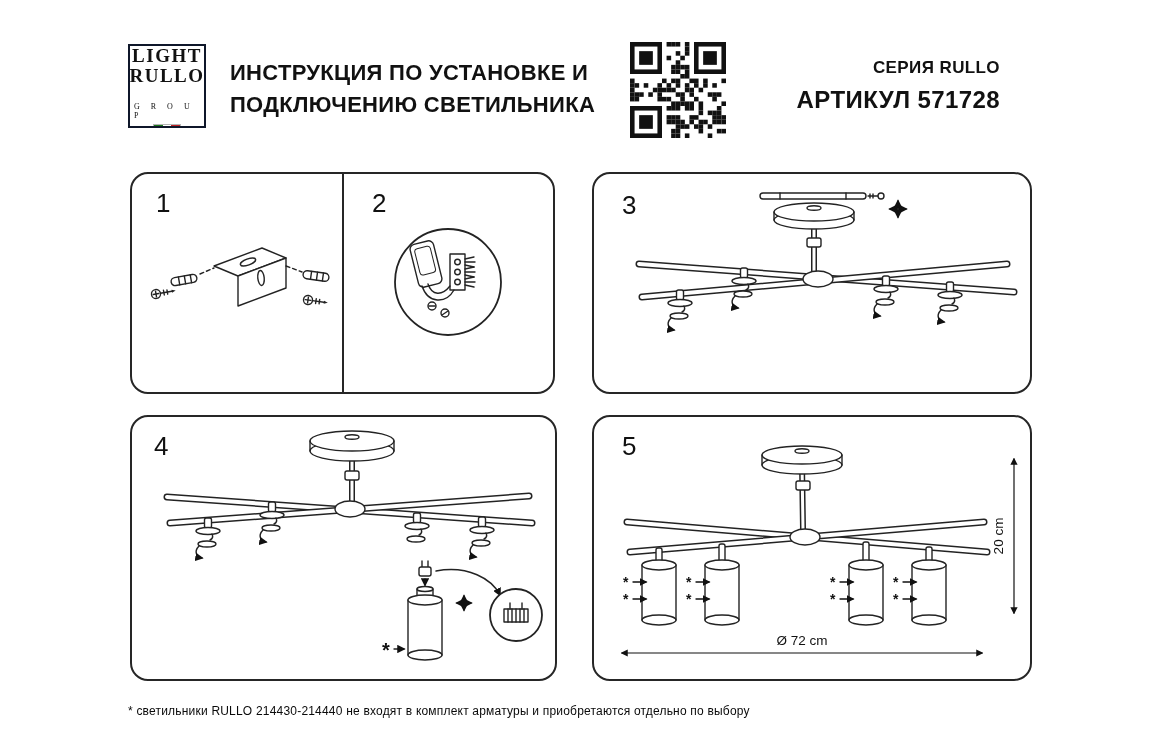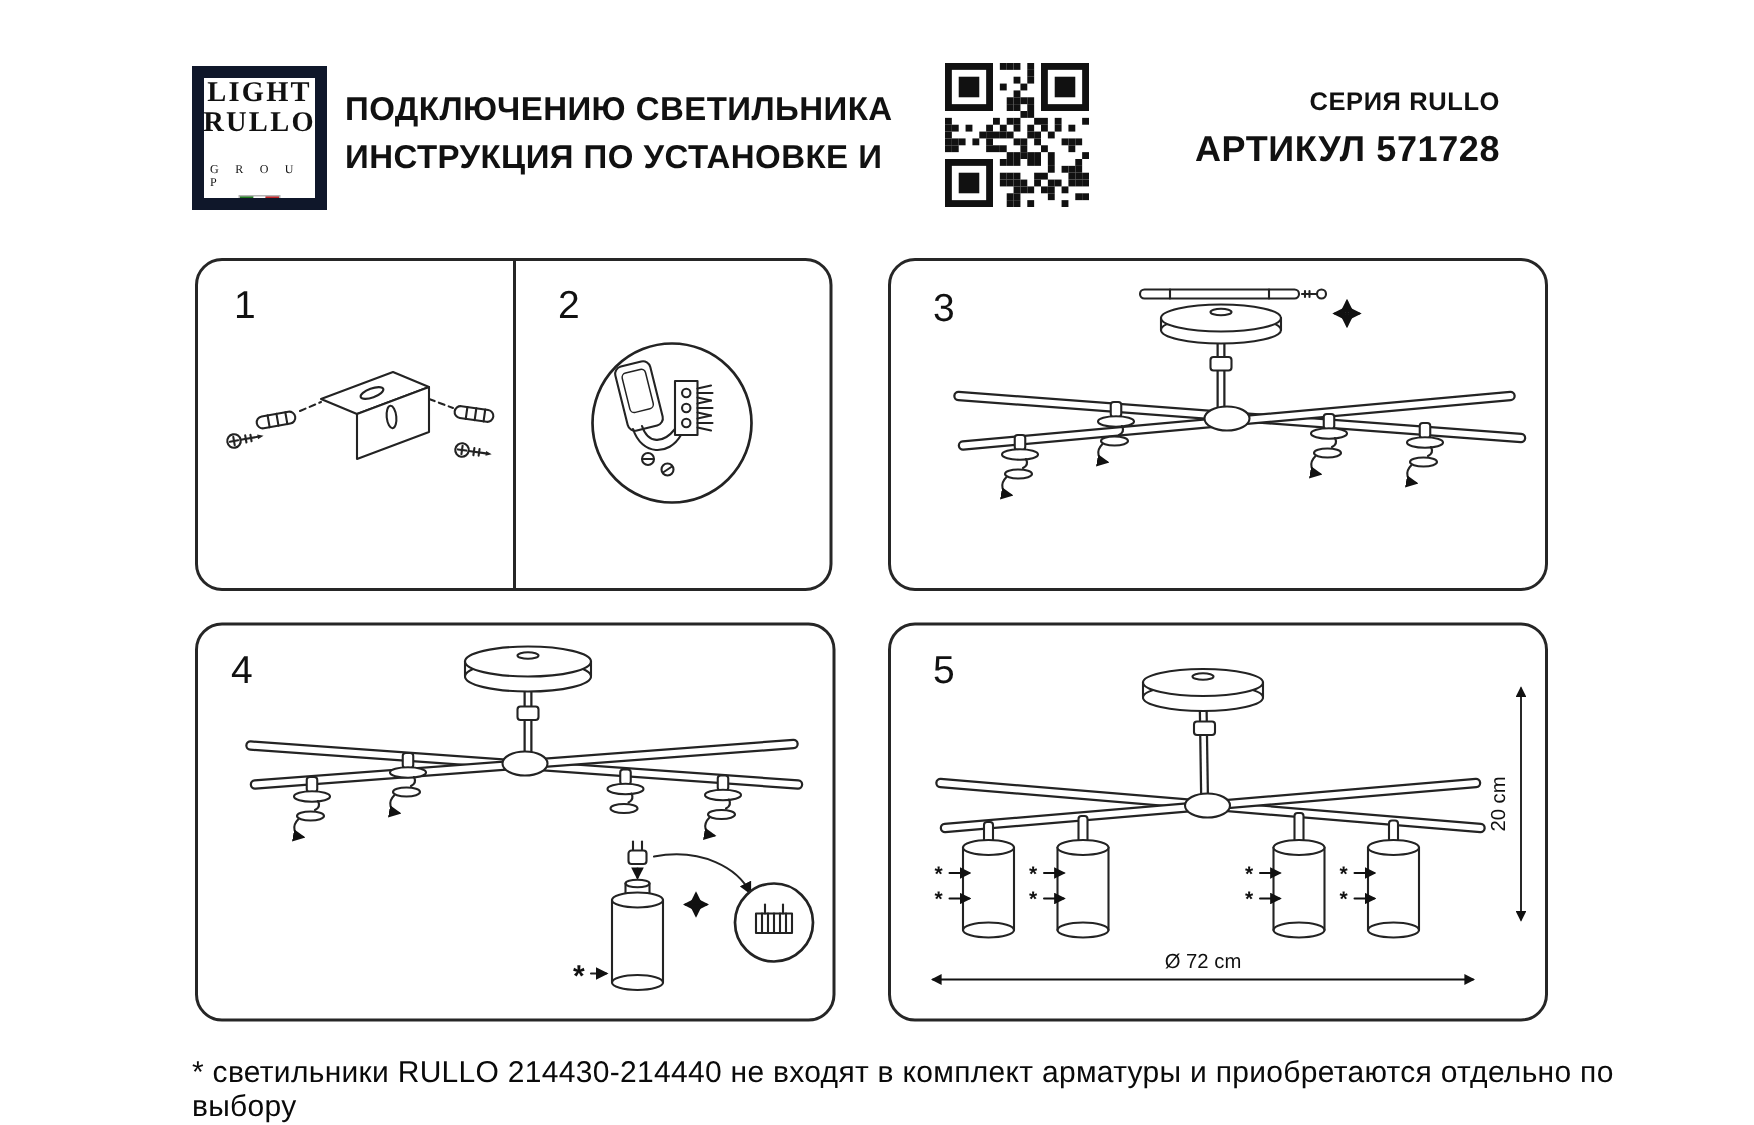--- a/index.html
+++ b/index.html
@@ -6,21 +6,21 @@
   body{
     width:1169px;height:750px;position:relative;overflow:hidden;
     background:#ffffff;color:#111;
     font-family:"Liberation Sans",sans-serif;
   }
   .abs{position:absolute}
 
   
   .logo-box{
     left:128px;top:44px;width:74px;height:80px;
-    border:8px solid #0f172a;background:#fff;
+    border:2px solid #0f172a;background:#fff;
     display:flex;flex-direction:column;align-items:center;justify-content:center;
     font-family:"Liberation Serif",serif;
   }
   .logo-line{font-size:19px;font-weight:700;letter-spacing:1.5px;line-height:1.05}
   .logo-group{font-size:8px;letter-spacing:4.5px;margin-top:16px;padding-left:4px}
   .logo-flag{width:26px;height:5px;margin-top:4px;display:flex;border:1px solid #b5b5b5}
   .logo-flag span{flex:1}
 
   .title-block{left:230px;top:57px;width:400px;font-size:22px;font-weight:700;line-height:1.45;letter-spacing:.3px}
 
@@ -34,41 +34,41 @@
   
   .panel{position:absolute;border:2px solid #262626;border-radius:18px;background:#fff}
   #panel12{left:130px;top:172px;width:421px;height:218px}
   #panel3 {left:592px;top:172px;width:436px;height:218px}
   #panel4 {left:130px;top:415px;width:423px;height:262px}
   #panel5 {left:592px;top:415px;width:436px;height:262px}
   .panel>svg{position:absolute;left:0;top:0;width:100%;height:100%}
   .divider{position:absolute;left:calc(50% - 1px);top:0;bottom:0;width:2px;background:#262626}
   .step-num{position:absolute;font-size:26px;color:#111;z-index:3}
 
-  .footer-note{left:128px;top:704px;width:960px;font-size:20px;letter-spacing:.2px;color:#0a0a0a}
+  .footer-note{left:128px;top:704px;width:960px;font-size:12px;letter-spacing:.2px;color:#0a0a0a}
 
   svg text{font-family:"Liberation Sans",sans-serif;fill:#111}
 </style>
 </head>
 <body>
 
 <div class="abs logo-box">
   <div class="logo-line">LIGHT</div>
   <div class="logo-line">RULLO</div>
   <div class="logo-group">G R O U P</div>
   <div class="logo-flag">
     <span style="background:#1e7a1e"></span>
       <span style="background:#ffffff"></span>
       <span style="background:#c22326"></span>
   </div>
 </div>
 
 <div class="abs title-block">
+  <div>ИНСТРУКЦИЯ ПО УСТАНОВКЕ И</div>
   <div>ПОДКЛЮЧЕНИЮ СВЕТИЛЬНИКА</div>
-  <div>ИНСТРУКЦИЯ ПО УСТАНОВКЕ И</div>
 </div>
 
 <div class="abs qr-box">
   <svg viewBox="0 0 105 105">
       <g fill="#111">
         <rect x="40" y="0" width="5" height="5"></rect>
         <rect x="45" y="0" width="5" height="5"></rect>
         <rect x="50" y="0" width="5" height="5"></rect>
         <rect x="60" y="0" width="5" height="5"></rect>
         <rect x="60" y="5" width="5" height="5"></rect>

